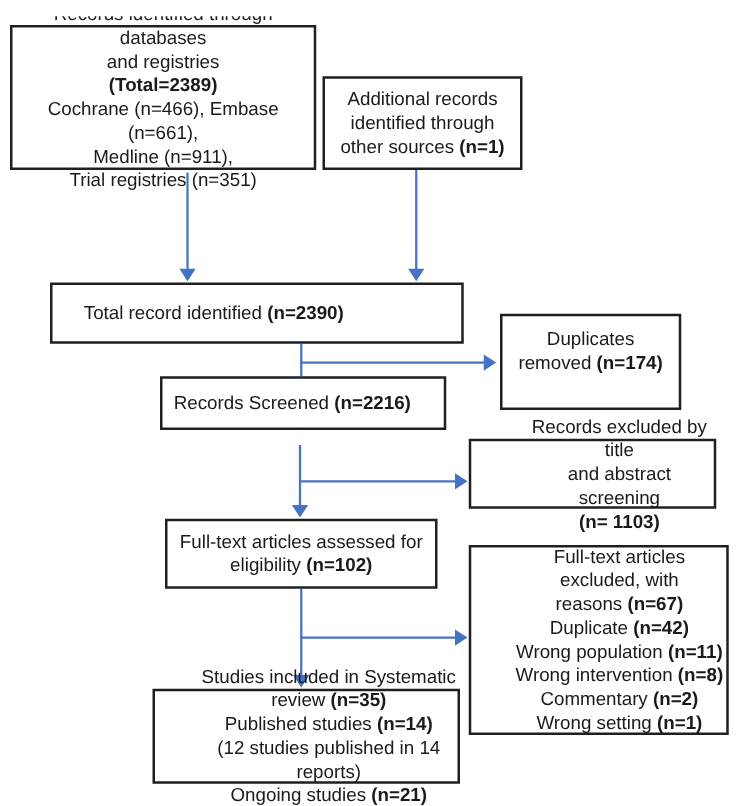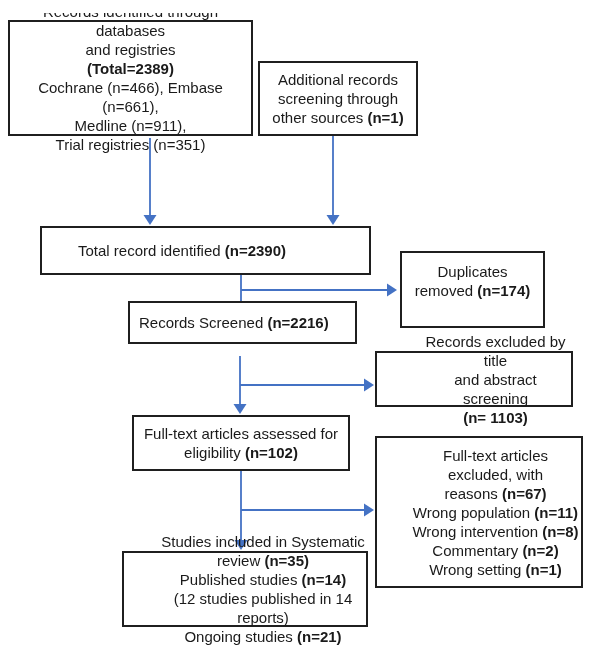--- a/index.html
+++ b/index.html
@@ -20,21 +20,21 @@
   .fbox {
     position:absolute;
     border:2px solid var(--border);
     background:var(--bg);
     display:flex; flex-direction:column; justify-content:center;
     text-align:center;
   }
   .fbox b { font-weight:bold; }
   .box-identification   { left:8px;   top:7px;   width:245px; height:116px; }
   .box-other-sources    { left:258px; top:48px;  width:160px; height:75px;  }
-  .box-total            { left:40px;  top:213px; width:331px; height:49px;  text-align:left; padding-left:36px; }
+  .box-total            { left:40px;  top:213px; width:331px; height:49px;  text-align:left; padding-left:25px; }
   .box-duplicates       { left:400px; top:238px; width:145px; height:77px;  justify-content:flex-start; padding-top:9px; }
   .box-screened         { left:128px; top:288px; width:229px; height:43px;  text-align:left; padding-left:9px; }
   .box-excluded-ta      { left:375px; top:338px; width:198px; height:56px;padding-left:43px;  }
   .box-fulltext         { left:132px; top:402px; width:218px; height:56px;  }
   .box-fulltext-excl    { left:375px; top:423px; width:208px; height:152px;padding-left:33px; }
   .box-included         { left:122px; top:538px; width:246px; height:76px;padding-left:36px; }
 </style>
 </head>
 <body>
 
@@ -87,21 +87,21 @@
     <div><span>Records identified through databases</span></div>
     <div><span>and registries</span></div>
     <div><b>(Total=2389)</b></div>
     <div><span>Cochrane (n=466), Embase (n=661),</span></div>
     <div><span>Medline (n=911),</span></div>
     <div><span>Trial registries (n=351)</span></div>
   </div>
 
   <div class="fbox box-other-sources">
     <div><span>Additional records</span></div>
-    <div><span>screening through</span></div>
+    <div><span>identified through</span></div>
     <div><span>other sources </span><b>(n=1)</b></div>
   </div>
 
   <div class="fbox box-total">
     <div><span>Total record identified  </span><b>(n=2390)</b></div>
   </div>
 
   <div class="fbox box-duplicates">
     <div><span>Duplicates</span></div>
     <div><span>removed </span><b>(n=174)</b></div>
@@ -118,20 +118,21 @@
   </div>
 
   <div class="fbox box-fulltext">
     <div><span>Full-text articles assessed for</span></div>
     <div><span>eligibility </span><b>(n=102)</b></div>
   </div>
 
   <div class="fbox box-fulltext-excl">
     <div><span>Full-text articles excluded, with</span></div>
     <div><span>reasons </span><b>(n=67)</b></div>
+    <div><span>Duplicate </span><b>(n=42)</b></div>
     <div><span>Wrong population </span><b>(n=11)</b></div>
     <div><span>Wrong intervention </span><b>(n=8)</b></div>
     <div><span>Commentary </span><b>(n=2)</b></div>
     <div><span>Wrong setting </span><b>(n=1)</b></div>
   </div>
 
   <div class="fbox box-included">
     <div><span>Studies included in Systematic</span></div>
     <div><span>review </span><b>(n=35)</b></div>
     <div><span>Published studies </span><b>(n=14)</b></div>

